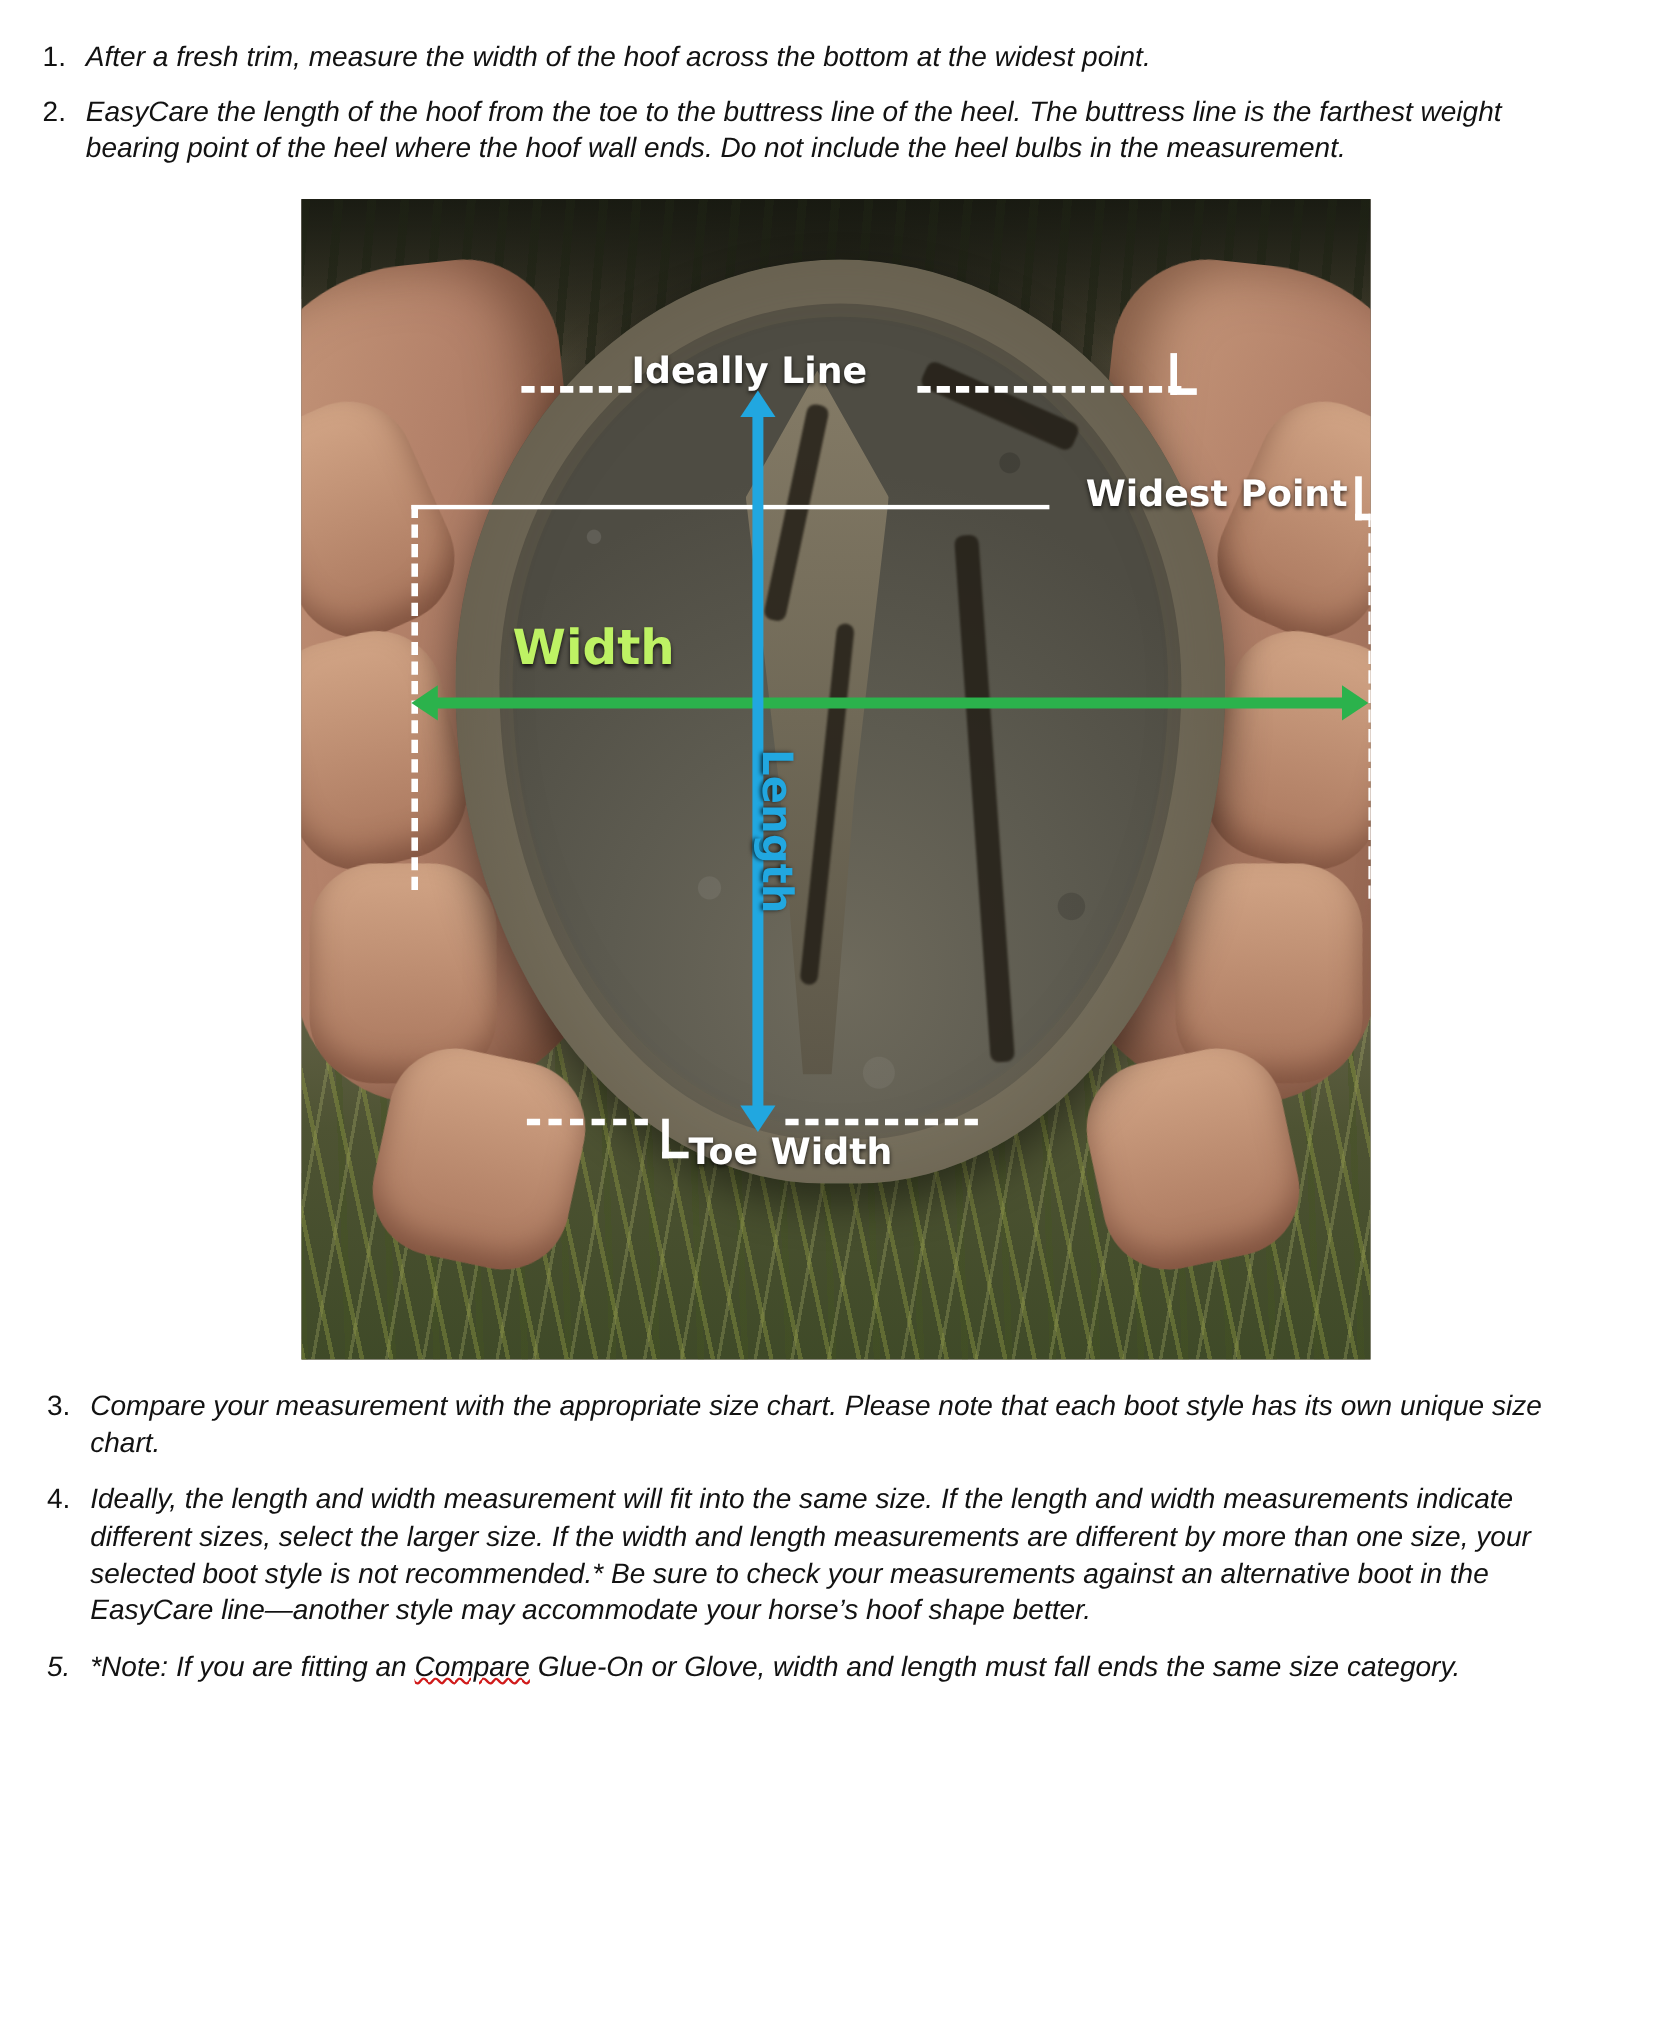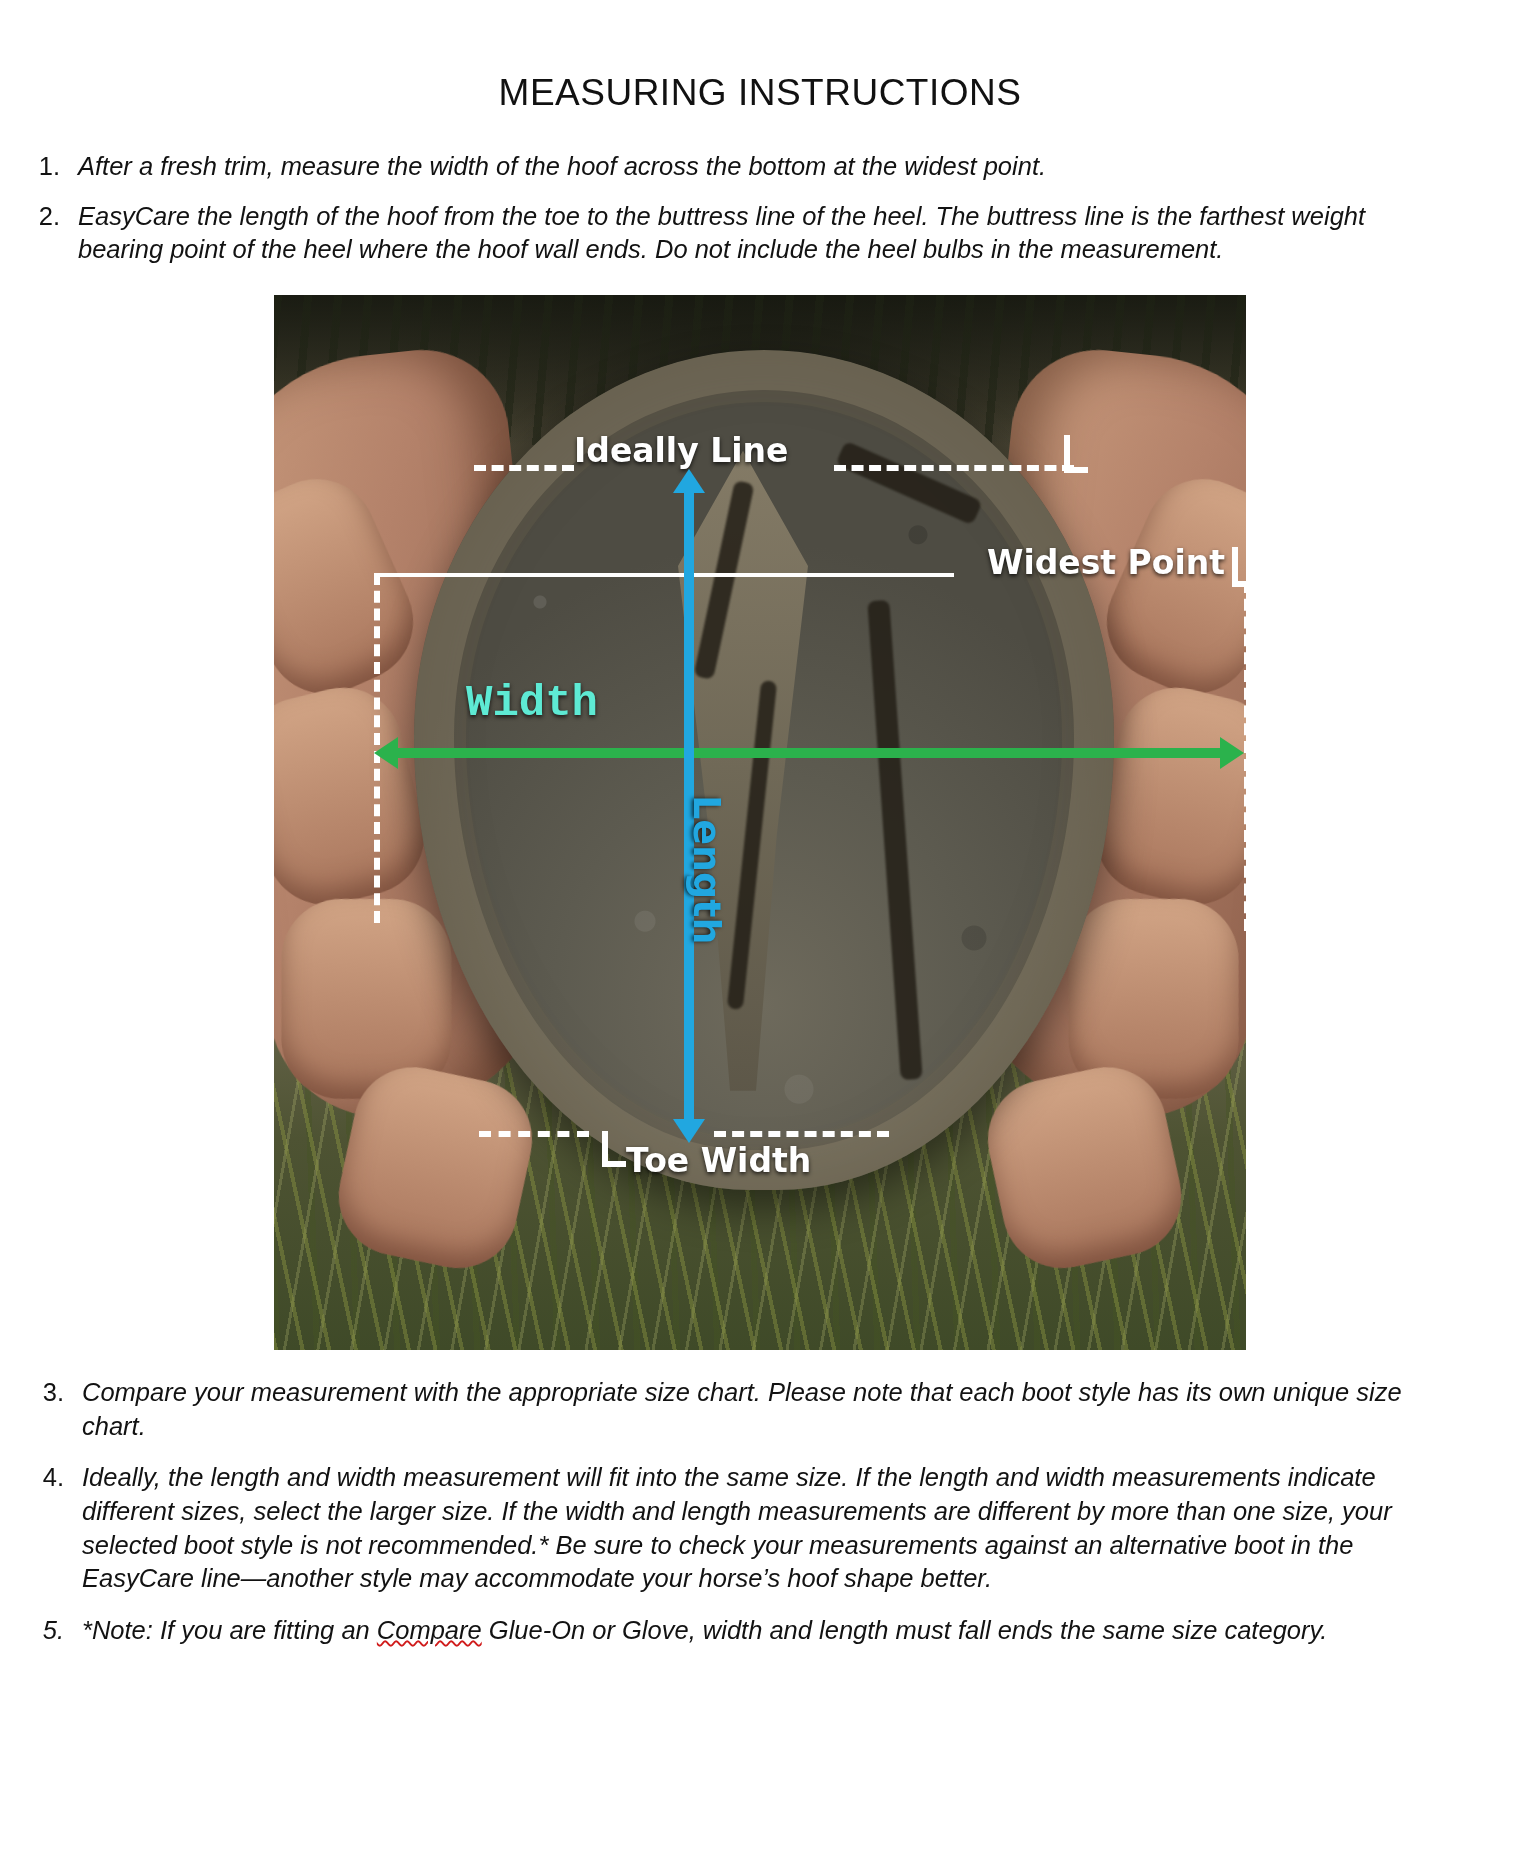--- a/index.html
+++ b/index.html
@@ -226,23 +226,22 @@
   .label {
     position: absolute;
     color: #ffffff;
     font-family: "DejaVu Sans", sans-serif;
     font-size: 33px;
     font-weight: 600;
     text-shadow: 0 2px 4px rgba(0,0,0,.75);
     white-space: nowrap;
   }
   .label-width {
-    color: #5eead4;
+    color: #bef264;
     font-size: 44px;
-    font-family: Liberation Mono, monospace;
   }
   .label-length {
     color: #21a7e0;
     font-size: 38px;
     transform: rotate(90deg);
     transform-origin: left top;
   }
   .arrow-h {
     position: absolute;
     height: 10px;
@@ -272,21 +271,20 @@
     border-right: 16px solid transparent;
   }
   .arrow-v::before { top: -22px; border-bottom: 24px solid #21a7e0; }
   .arrow-v::after  { bottom: -22px; border-top: 24px solid #21a7e0; }
 </style>
 </head>
 <body>
 
 <div class="page">
 
-  <h1 class="doc-title">MEASURING INSTRUCTIONS</h1>
 
   <ol class="list top-list">
     <li class="list-item">
       <span class="num">1.</span>
       <span class="txt">After a fresh trim, measure the width of the hoof across the bottom at the widest point.</span>
     </li>
     <li class="list-item">
       <span class="num">2.</span>
       <span class="txt">EasyCare the length of the hoof from the toe to the buttress line of the heel. The buttress line is the farthest weight bearing point of the heel where the hoof wall ends. Do not include the heel bulbs in the measurement.</span>
     </li>

